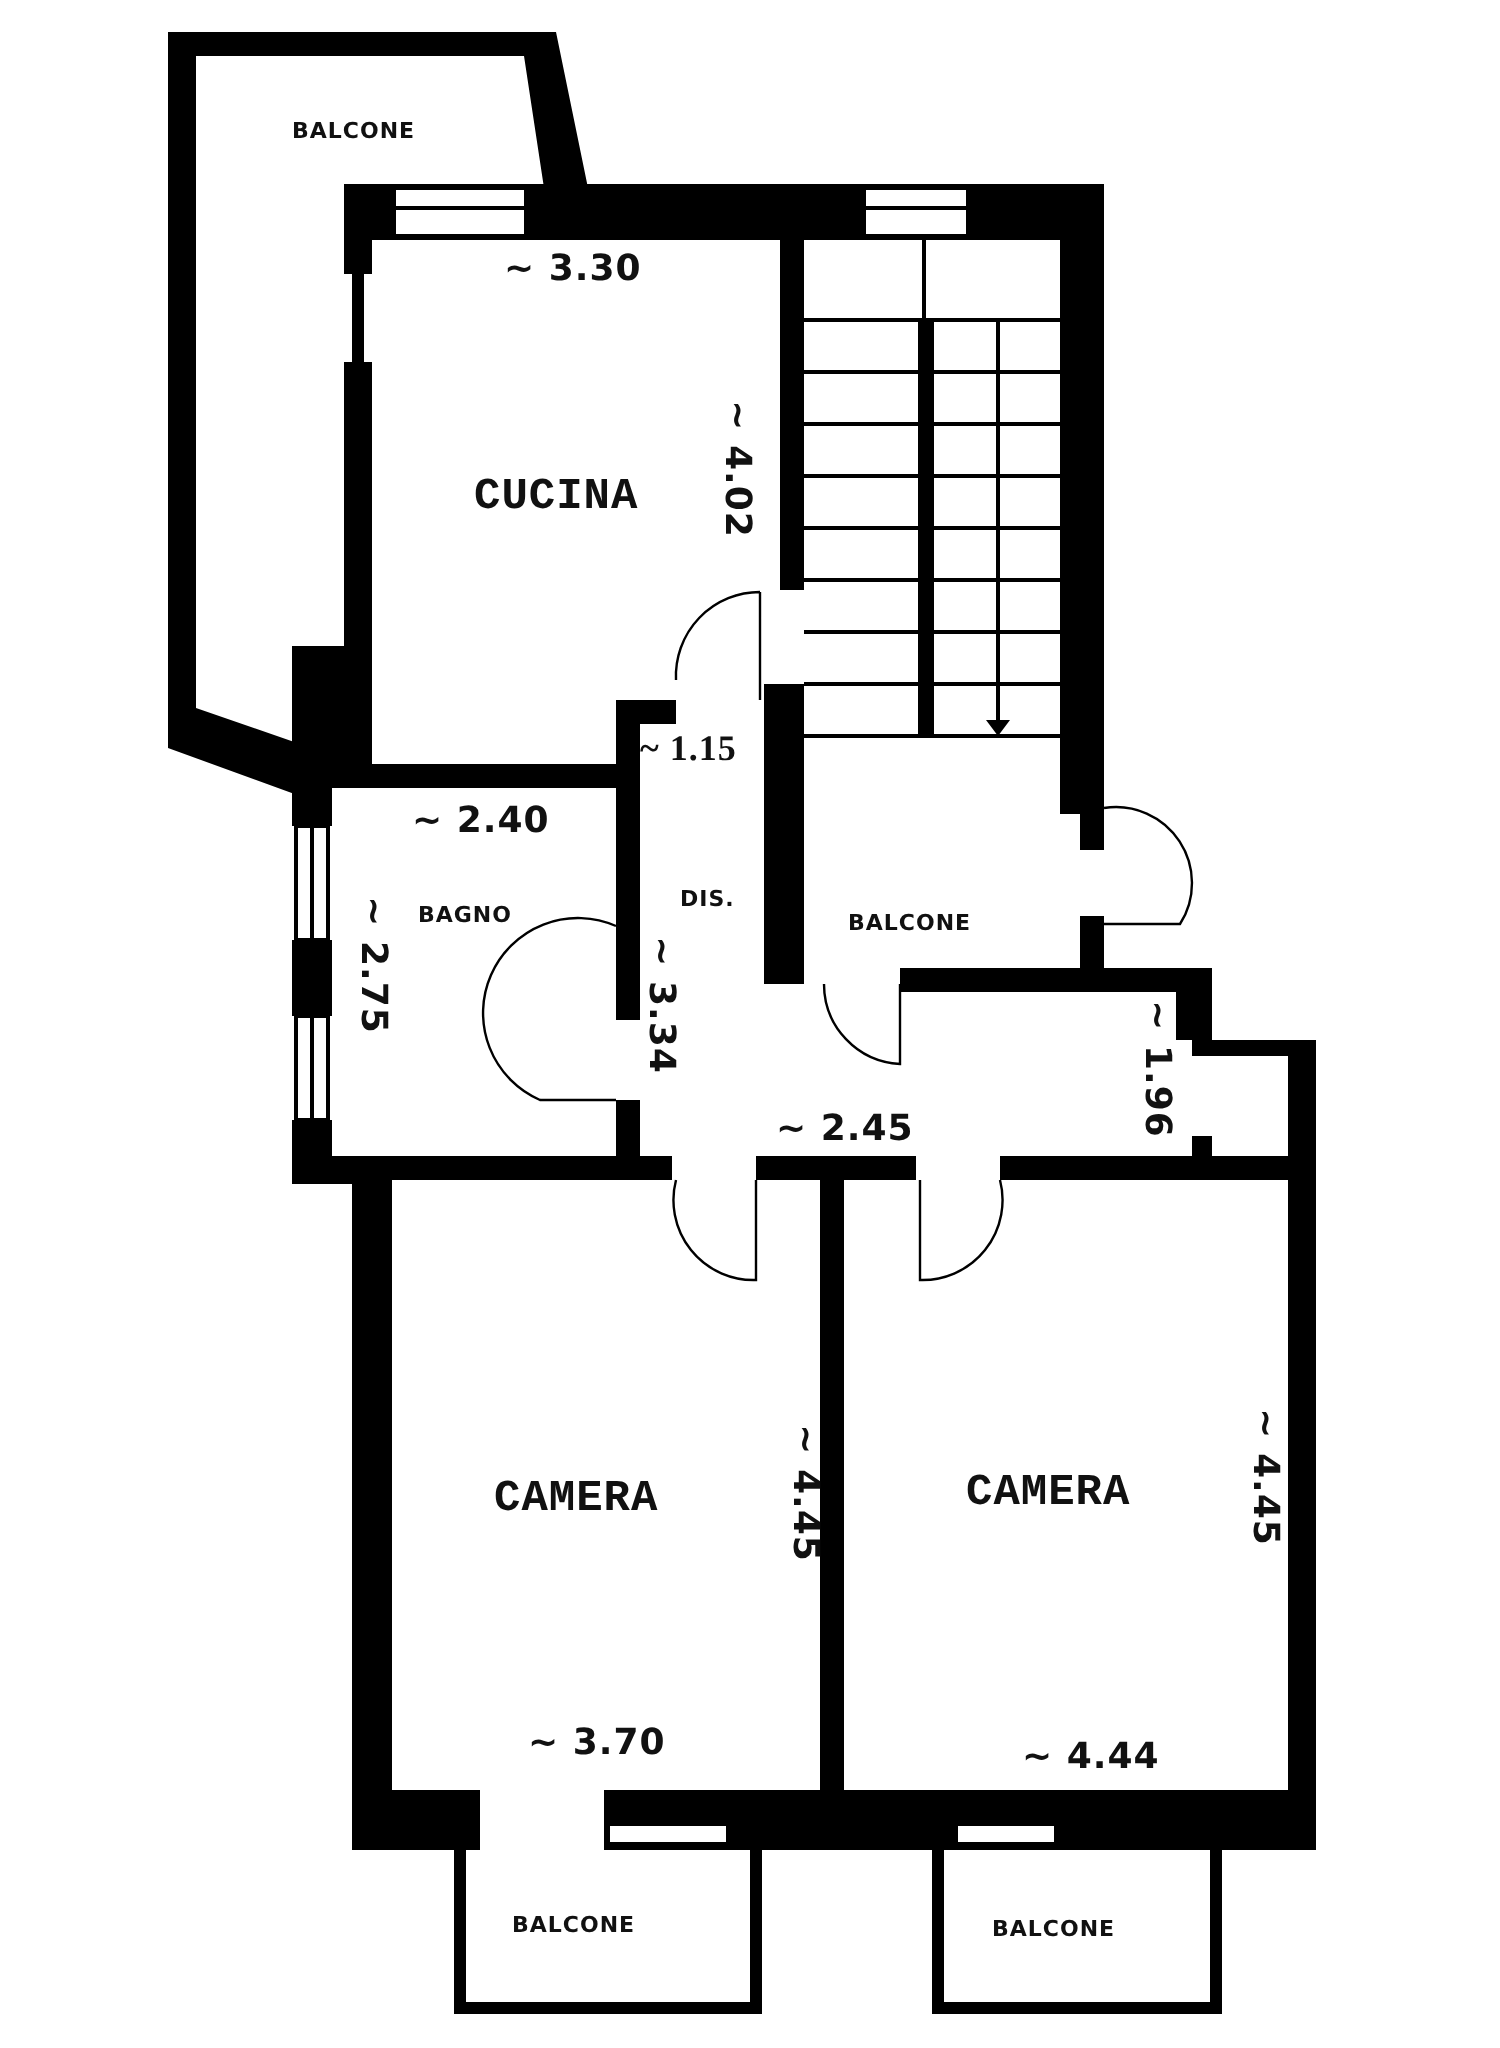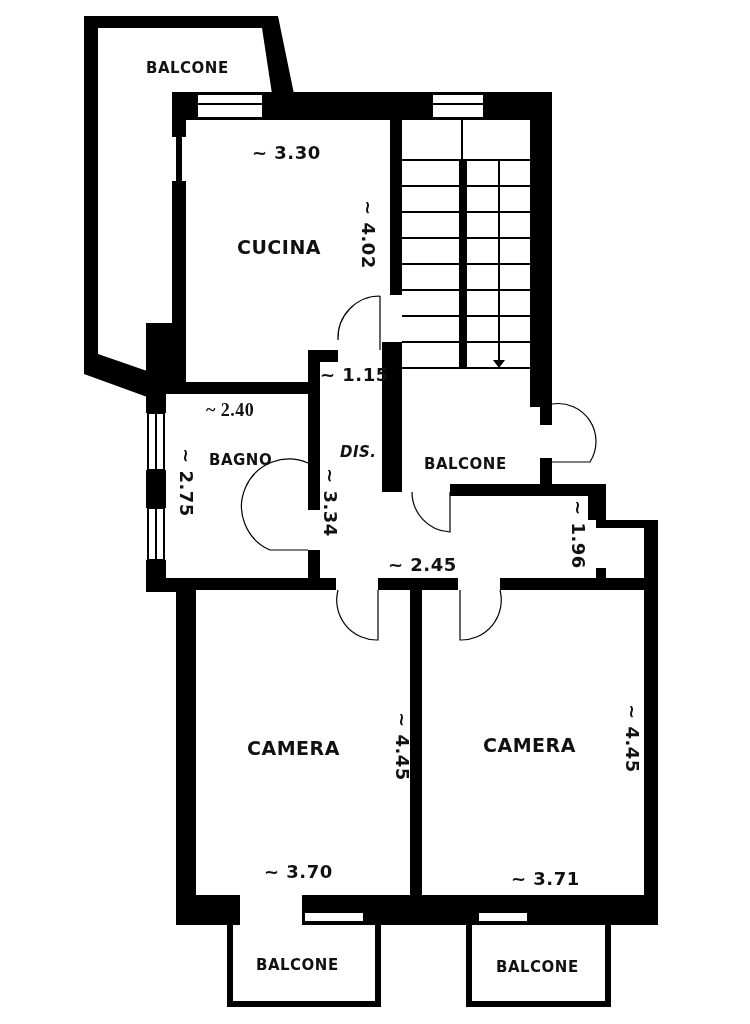--- a/index.html
+++ b/index.html
@@ -1,20 +1,20 @@
 <!DOCTYPE html>
 <html><head>
 <meta charset="utf-8">
 <style>
   html, body { margin: 0; padding: 0; background: #ffffff; }
   body { width: 750px; height: 1024px; position: relative; overflow: hidden; font-family: "DejaVu Sans", sans-serif; }
   #plan { position: absolute; left: 0; top: 0; width: 750px; height: 1024px; }
   .lbl { position: absolute; font-family: "DejaVu Sans", sans-serif; font-weight: bold; color: #111111; white-space: nowrap; letter-spacing: 0.5px; }
-  .room { font-size: 19px; }
-  .small { font-size: 15px; }
+  .room { font-size: 22px; font-family: Liberation Mono, monospace; }
+  .small { font-size: 11px; }
   .dim { font-size: 18px; }
   .vert { transform-origin: center center; transform: rotate(90deg); }
 </style>
 </head>
 <body>
 
 <svg id="plan" viewBox="0 0 750 1024" xmlns="http://www.w3.org/2000/svg">
 
   <g fill="#000">
     <polygon points="84,16 278,16 294,94 272,94 262,28 98,28 98,354 150,372 150,398 84,374"></polygon>
@@ -113,38 +113,38 @@
 
   <g fill="none" stroke="#000" stroke-width="6">
     <polyline points="230,925 230,1004 378,1004 378,925"></polyline>
     <polyline points="469,925 469,1004 608,1004 608,925"></polyline>
   </g>
 </svg>
 
 <div class="lbl small" style="left:146px; top:59px;">BALCONE</div>
 
 <div class="lbl room" style="left:237px; top:236px;">CUCINA</div>
-<div class="lbl dim" style="left:252px; top:124px;margin-top:18px;">~ 3.30</div>
+<div class="lbl dim" style="left:252px; top:124px;">~ 3.30</div>
 <div class="lbl dim vert" style="left:334px; top:224px;">~ 4.02</div>
 
-<div class="lbl dim" style="left:320px; top:364px;">~ 1.15</div>
-<div class="lbl small" style="left:340px; top:443px;font-style:italic;">DIS.</div>
+<div class="lbl dim" style="left:320px; top:364px;font-family:Liberation Serif, serif;">~ 1.15</div>
+<div class="lbl small" style="left:340px; top:443px;">DIS.</div>
 <div class="lbl dim vert" style="left:296px; top:492px;">~ 3.34</div>
 
-<div class="lbl dim" style="left:206px; top:400px;font-family:Liberation Serif, serif;">~ 2.40</div>
+<div class="lbl dim" style="left:206px; top:400px;">~ 2.40</div>
 <div class="lbl small" style="left:209px; top:451px;">BAGNO</div>
 <div class="lbl dim vert" style="left:152px; top:472px;">~ 2.75</div>
 
 <div class="lbl small" style="left:424px; top:455px;">BALCONE</div>
 <div class="lbl dim vert" style="left:544px; top:524px;">~ 1.96</div>
 
 <div class="lbl dim" style="left:388px; top:554px;">~ 2.45</div>
 
 <div class="lbl room" style="left:247px; top:737px;">CAMERA</div>
 <div class="lbl dim" style="left:264px; top:861px;text-align:right;">~ 3.70</div>
 <div class="lbl dim vert" style="left:368px; top:736px;">~ 4.45</div>
 
 <div class="lbl room" style="left:483px; top:734px;">CAMERA</div>
-<div class="lbl dim" style="left:511px; top:868px;">~ 3.71</div>
+<div class="lbl dim" style="left:511px; top:868px;">~ 4.44</div>
 <div class="lbl dim vert" style="left:598px; top:728px;">~ 4.45</div>
 
 <div class="lbl small" style="left:256px; top:956px;">BALCONE</div>
 <div class="lbl small" style="left:496px; top:958px;">BALCONE</div>
 
 </body></html>

